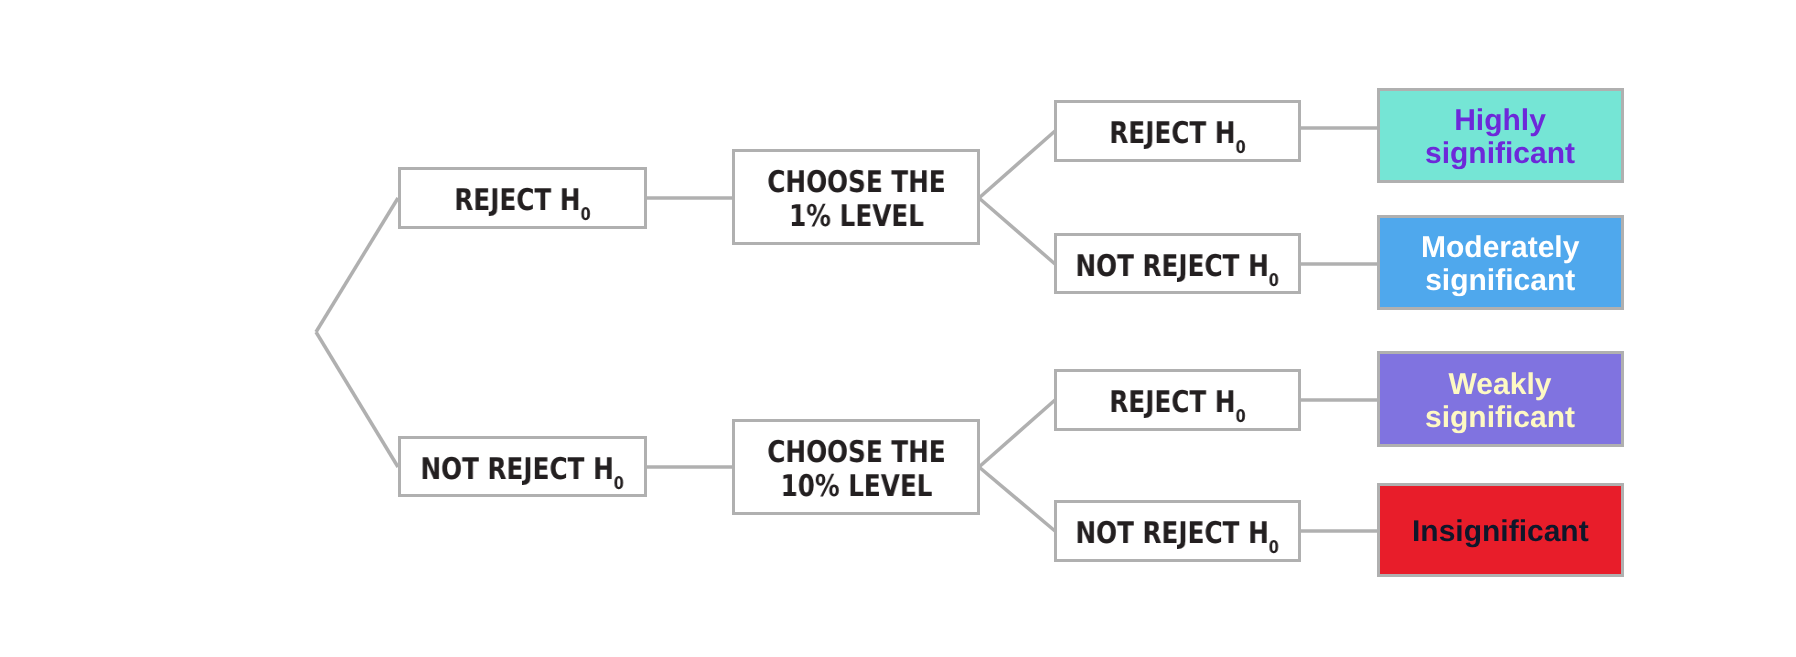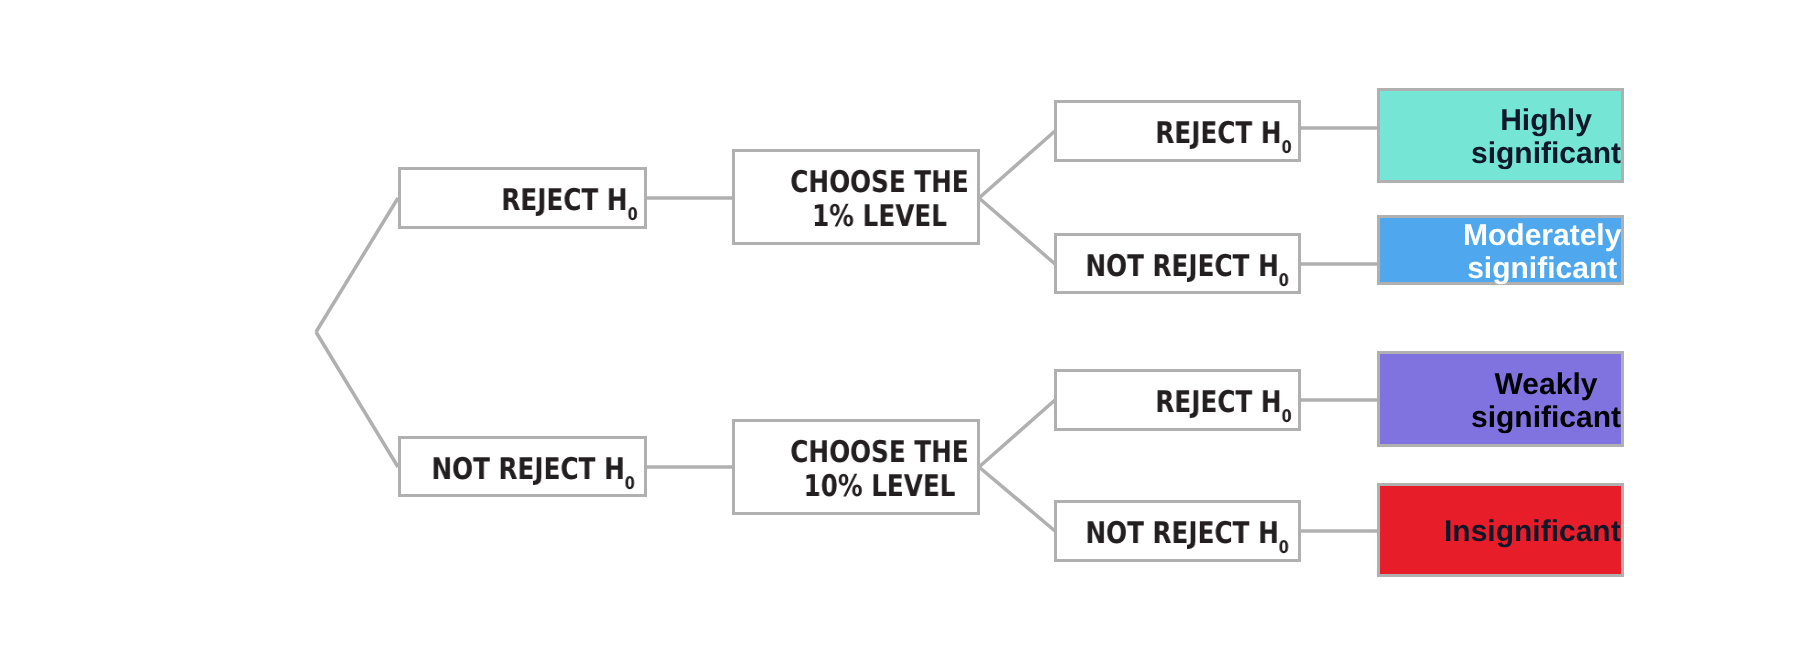--- a/index.html
+++ b/index.html
@@ -7,21 +7,21 @@
   body{width:1796px;height:657px;overflow:hidden;
        font-family:"DejaVu Sans",sans-serif;
        -webkit-font-smoothing:antialiased;
        text-rendering:geometricPrecision;}
 
   #stage{position:relative;width:1796px;height:657px;background:#ffffff;}
 
   svg.wires{position:absolute;left:0;top:0;width:1796px;height:657px;overflow:visible;}
 
   .node{position:absolute;box-sizing:border-box;
-        display:flex;align-items:center;justify-content:flex-end;
+        display:flex;align-items:center;justify-content:center;
         border:3px solid #b0b0b0;background:#ffffff;}
 
   .node .lbl{display:block;text-align:center;white-space:pre-line;
              -webkit-font-smoothing:antialiased;will-change:transform;}
 
   
   .step .lbl{font-family:"DejaVu Sans Condensed","DejaVu Sans",sans-serif;
              font-weight:bold;font-size:30px;line-height:34px;color:#231f20;
              transform:scaleX(0.915) translateY(3px);}
   .step .lbl sub{font-size:0.585em;line-height:0;vertical-align:-0.565em;font-weight:bold;}
@@ -74,28 +74,28 @@
     <span class="lbl" style="color: rgb(35, 31, 32);">NOT REJECT H<sub>0</sub></span>
   </div>
   <div class="node step" style="left: 1054px; top: 369px; width: 247px; height: 62px; background: rgb(255, 255, 255); border-color: rgb(176, 176, 176);">
     <span class="lbl" style="color: rgb(35, 31, 32);">REJECT H<sub>0</sub></span>
   </div>
   <div class="node step" style="left: 1054px; top: 500px; width: 247px; height: 62px; background: rgb(255, 255, 255); border-color: rgb(176, 176, 176);">
     <span class="lbl" style="color: rgb(35, 31, 32);">NOT REJECT H<sub>0</sub></span>
   </div>
 
   <div class="node outcome" style="left: 1377px; top: 88px; width: 247px; height: 95px; background: rgb(117, 229, 213); border-color: rgb(176, 176, 176);">
-    <span class="lbl" style="color: #0f172a;">Highly
+    <span class="lbl" style="color: #6d28d9;">Highly
 significant</span>
   </div>
-  <div class="node outcome" style="left: 1377px; top: 215px; width: 247px; height: 70px; background: rgb(79, 168, 237); border-color: rgb(176, 176, 176);">
+  <div class="node outcome" style="left: 1377px; top: 215px; width: 247px; height: 95px; background: rgb(79, 168, 237); border-color: rgb(176, 176, 176);">
     <span class="lbl" style="color: rgb(255, 255, 255);">Moderately
 significant</span>
   </div>
   <div class="node outcome" style="left: 1377px; top: 351px; width: 247px; height: 96px; background: rgb(128, 115, 224); border-color: rgb(176, 176, 176);">
-    <span class="lbl" style="color: #000000;">Weakly
+    <span class="lbl" style="color: #fef9c3;">Weakly
 significant</span>
   </div>
   <div class="node outcome" style="left: 1377px; top: 483px; width: 247px; height: 94px; background: rgb(232, 29, 42); border-color: rgb(176, 176, 176);">
     <span class="lbl" style="color: #0f172a;">Insignificant</span>
   </div>
 
 </div>
 
 </body></html>

